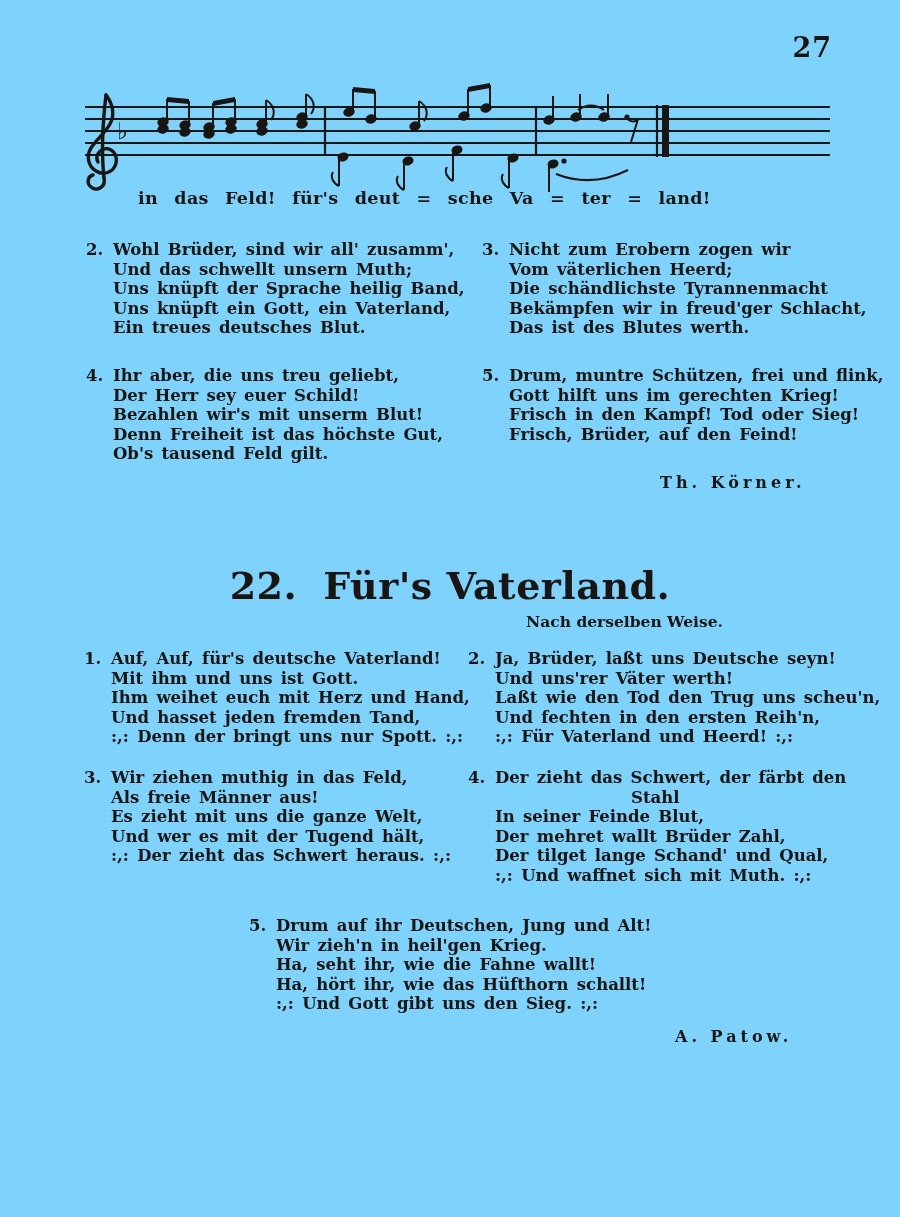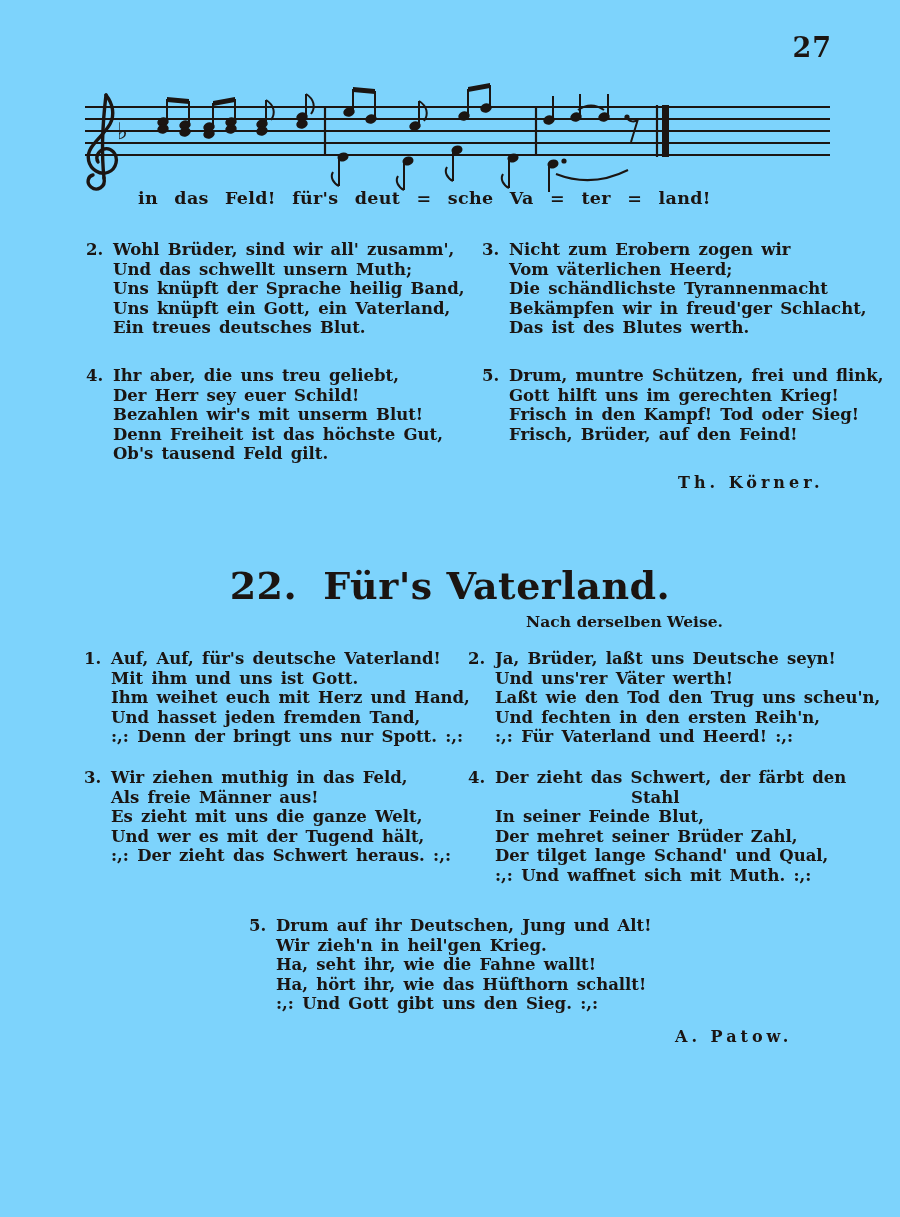--- a/index.html
+++ b/index.html
@@ -173,21 +173,21 @@
   <div class="verse" style="left:482px;top:366px;">
     <div class="vnum">5.</div>
     <div class="vlines">
       <div>Drum, muntre Schützen, frei und flink,</div>
       <div>Gott hilft uns im gerechten Krieg!</div>
       <div>Frisch in den Kampf! Tod oder Sieg!</div>
       <div>Frisch, Brüder, auf den Feind!</div>
     </div>
   </div>
 
-  <div class="author" style="left:678px;top:473px;">Th. Körner.</div>
+  <div class="author" style="left:660px;top:473px;">Th. Körner.</div>
 
   <div class="songtitle">
     <span class="num">22.</span><span>Für's Vaterland.</span>
   </div>
   <div class="subtitle">Nach derselben Weise.</div>
 
   <div class="verse" style="left:84px;top:649px;">
     <div class="vnum">1.</div>
     <div class="vlines">
       <div>Auf, Auf, für's deutsche Vaterland!</div>
@@ -219,21 +219,21 @@
       <div>:,: Der zieht das Schwert heraus. :,:</div>
     </div>
   </div>
 
   <div class="verse" style="left:468px;top:768px;">
     <div class="vnum">4.</div>
     <div class="vlines">
       <div>Der zieht das Schwert, der färbt den</div>
       <div class="wrap-line">Stahl</div>
       <div>In seiner Feinde Blut,</div>
-      <div>Der mehret seiner Brüder Zahl,</div>
+      <div>Der mehret wallt Brüder Zahl,</div>
       <div>Der tilget lange Schand' und Qual,</div>
       <div>:,: Und waffnet sich mit Muth. :,:</div>
     </div>
   </div>
 
   <div class="verse" style="left:249px;top:916px;">
     <div class="vnum">5.</div>
     <div class="vlines">
       <div>Drum auf ihr Deutschen, Jung und Alt!</div>
       <div>Wir zieh'n in heil'gen Krieg.</div>

